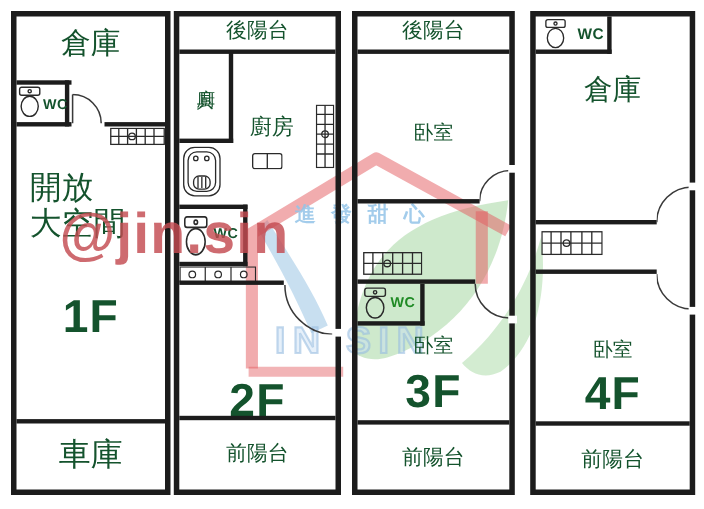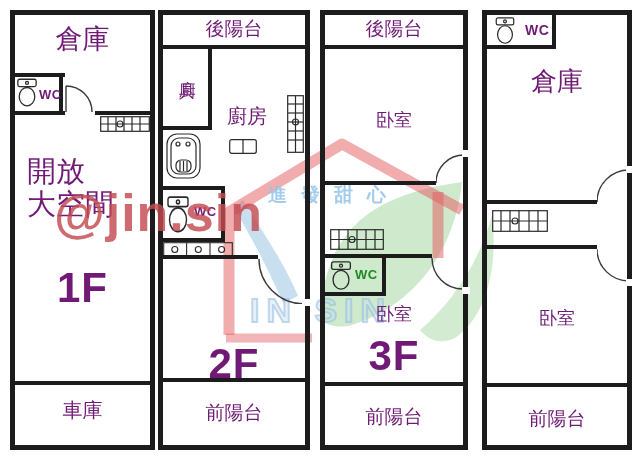--- a/index.html
+++ b/index.html
@@ -2,21 +2,21 @@
 <html><head>
 <meta charset="utf-8">
 <style>
   html,body{margin:0;padding:0;background:#e9e9e9;}
   #stage{
     position:relative;width:640px;height:463px;background:#ffffff;
     overflow:hidden;font-family:"Liberation Sans","DejaVu Sans",sans-serif;
   }
   .unit{position:absolute;top:10px;height:440px;border:5px solid #1c1c1c;box-sizing:border-box;background:transparent;z-index:2;}
   .wall{position:absolute;background:#1c1c1c;}
-  .lbl{position:absolute;color:#701a75;line-height:1.1;white-space:nowrap;}
+  .lbl{position:absolute;color:#14532d;line-height:1.1;white-space:nowrap;}
   .c{left:0;right:0;text-align:center;}
   .prewrap{white-space:pre-line;}
   .floor{font-weight:600;letter-spacing:1px;font-size:42px;}
   .small-wc{font-weight:700;font-size:13px;letter-spacing:0.5px;}
   .vert{writing-mode:vertical-rl;text-orientation:upright;letter-spacing:3px;}
   .icon{position:absolute;}
   .icon svg{display:block;}
   .notch{position:absolute;background:#ffffff;z-index:3;}
   
   #wm-under{position:absolute;inset:0;z-index:1;}
@@ -82,21 +82,21 @@
         <line x1="0.7" y1="8" x2="49.3" y2="8"></line>
           <circle cx="20" cy="8" r="3"></circle>
       </svg>
     </div>
 
     <div class="lbl prewrap" style="left:12px;top:140px;font-size:29px;line-height:1.15;">開放
 大空間</div>
     <div class="lbl c floor" style="top:250px;">1F</div>
 
     <div class="wall" style="left:0;top:366px;width:135px;height:4px;"></div>
-    <div class="lbl c" style="top:384px;font-size:20px;">車庫</div>
+    <div class="lbl c" style="top:384px;font-size:29px;">車庫</div>
   </div>
 
   <div class="unit" style="left:158px;width:152px;">
     <div class="lbl c" style="top:4px;font-size:19px;">後陽台</div>
     <div class="wall" style="left:0;top:30px;width:142px;height:4px;"></div>
 
     <div class="wall" style="left:45px;top:33px;width:4px;height:82px;"></div>
     <div class="wall" style="left:0;top:111px;width:49px;height:4px;"></div>
     <div class="lbl vert" style="left:14px;top:52px;font-size:17px;">廚具</div>
 
@@ -258,20 +258,21 @@
     </div>
 
     <div class="wall" style="left:0;top:230px;width:110px;height:4px;"></div>
     <div class="icon" style="left:110px;top:232px;">
       <svg width="35" height="35" viewBox="0 0 35 35" fill="none" stroke="#3a3a3a" stroke-width="1.4">
         <path d="M0,2 A32,32 0 0 0 32,34"></path>
       </svg>
     </div>
 
     <div class="lbl c" style="top:294px;font-size:18px;">卧室</div>
+    <div class="lbl c floor" style="top:320px;">4F</div>
 
     <div class="wall" style="left:0;top:368px;width:140px;height:4px;"></div>
     <div class="lbl c" style="top:394px;font-size:19px;">前陽台</div>
   </div>
 
   <div class="notch" style="left:462px;top:150px;width:8px;height:7px;"></div>
   <div class="notch" style="left:462px;top:287px;width:8px;height:7px;"></div>
   <div class="notch" style="left:626px;top:166px;width:8px;height:7px;"></div>
   <div class="notch" style="left:626px;top:279px;width:8px;height:7px;"></div>
   <div class="notch" style="left:302px;top:299px;width:8px;height:7px;"></div>

